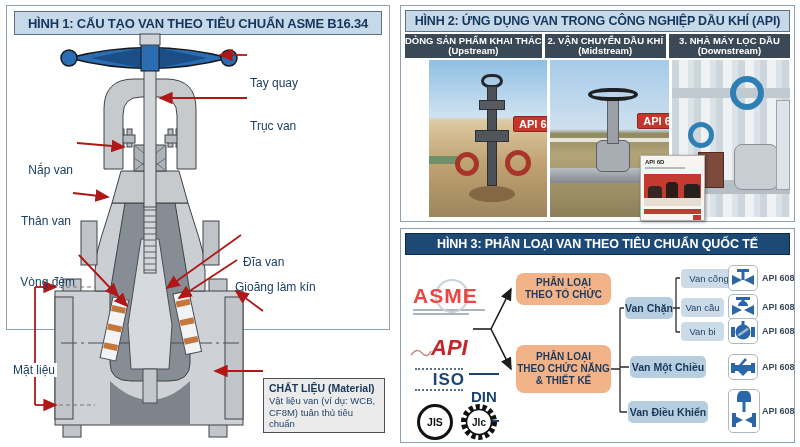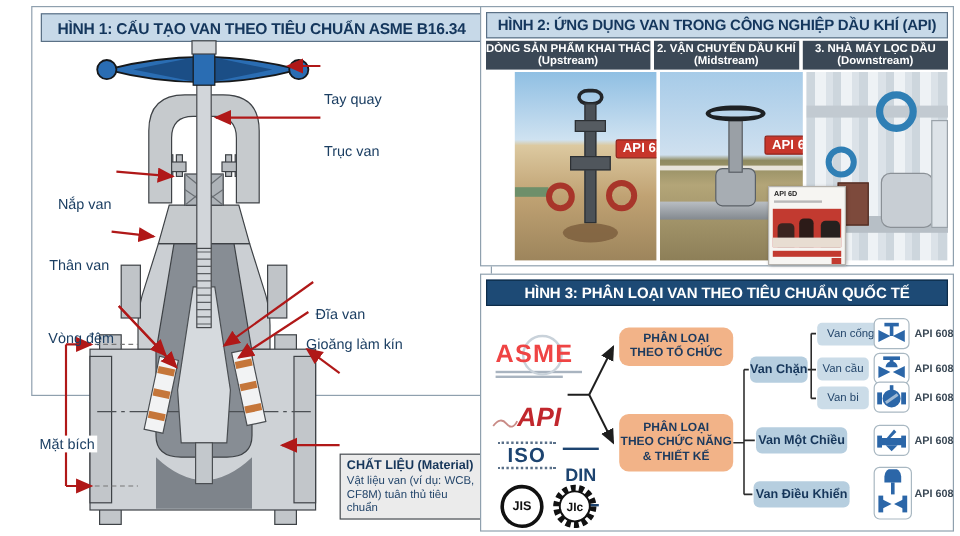--- a/index.html
+++ b/index.html
@@ -1,21 +1,21 @@
 <!DOCTYPE html>
 <html lang="vi"><head>
 <meta charset="utf-8">
 <style>
   html,body{margin:0;padding:0;background:#fff;}
   *{box-sizing:border-box;}
   .stage{position:relative;width:800px;height:447px;background:#fff;
          font-family:"Liberation Sans","DejaVu Sans",sans-serif;overflow:hidden;}
   .panel{position:absolute;background:#fff;border:1px solid #8fa0ae;}
   
-  .p1{left:26px;top:5px;width:384px;height:325px;}
+  .p1{left:6px;top:5px;width:384px;height:325px;}
   .hdr{position:absolute;display:flex;align-items:center;justify-content:center;
        font-weight:bold;text-align:center;letter-spacing:-.2px;}
   .hdr.light{background:#c7d9e8;border:1px solid #5b7186;color:#14365c;}
   .p1 .hdr{left:7px;right:7px;top:5px;height:24px;font-size:13px;}
   .diagram{position:absolute;left:0;top:27px;width:384px;height:410px;}
   .dlabel{position:absolute;font-size:12px;color:#1c3f63;white-space:nowrap;}
   .dlabel.r{text-align:right;}
   .infobox{position:absolute;width:122px;background:#ebebeb;border:1px solid #4a4f54;
            padding:3px 5px;line-height:1.18;}
   .infobox .t{font-size:10.5px;font-weight:bold;color:#16365a;display:block;}
@@ -169,21 +169,21 @@
         </g>
       </svg>
 
       <div class="dlabel" style="left:243px;top:43px">Tay quay</div>
       <div class="dlabel" style="left:243px;top:86px">Trục van</div>
       <div class="dlabel r" style="left:14px;top:130px;width:52px">Nắp van</div>
       <div class="dlabel r" style="left:6px;top:181px;width:58px">Thân van</div>
       <div class="dlabel r" style="left:4px;top:242px;width:64px">Vòng đệm</div>
       <div class="dlabel" style="left:236px;top:222px">Đĩa van</div>
       <div class="dlabel" style="left:228px;top:247px">Gioăng làm kín</div>
-      <div class="dlabel" style="left:4px;top:330px;background:#fff;padding:0 2px">Mặt bích</div>
+      <div class="dlabel" style="left:4px;top:330px;background:#fff;padding:0 2px">Mặt liệu</div>
 
       <div class="infobox" style="left:256px;top:345px">
         <span class="t">CHẤT LIỆU (Material)</span>
         <span class="b">Vật liệu van (ví dụ: WCB, CF8M) tuân thủ tiêu chuẩn</span>
       </div>
     </div>
   </section>
 
   <section class="panel p2">
     <div class="hdr light">HÌNH 2: ỨNG DỤNG VAN TRONG CÔNG NGHIỆP DẦU KHÍ (API)</div>
@@ -276,21 +276,21 @@
       <div class="asme-txt" style="position:relative">ASME</div>
       <div class="bar" style="width:72px;margin:3px 0 0 0;background:#a9b4c0"></div>
       <div class="bar" style="width:56px;margin:2px 0 0 0;background:#a9b4c0"></div>
     </div>
     <div class="logo" style="left:30px;top:108px">
       <svg width="24" height="14" style="position:absolute;left:-22px;top:8px">
         <path d="M2,10 Q8,2 13,8 T22,6" stroke="#c98b86" stroke-width="1.5" fill="none"></path>
       </svg>
       <div class="api-txt">API</div>
     </div>
-    <div class="logo" style="left:12px;top:138px;width:52px;text-align:center">
+    <div class="logo" style="left:12px;top:138px;width:52px;text-align:right">
       <div class="dots"></div>
       <div class="iso-txt">ISO</div>
       <div class="dots"></div>
     </div>
     <div class="logo" style="left:68px;top:144px">
       <div class="din-txt">DIN</div>
     </div>
     <div class="logo" style="left:16px;top:175px">
       <div class="jis-circ">JIS</div>
     </div>

